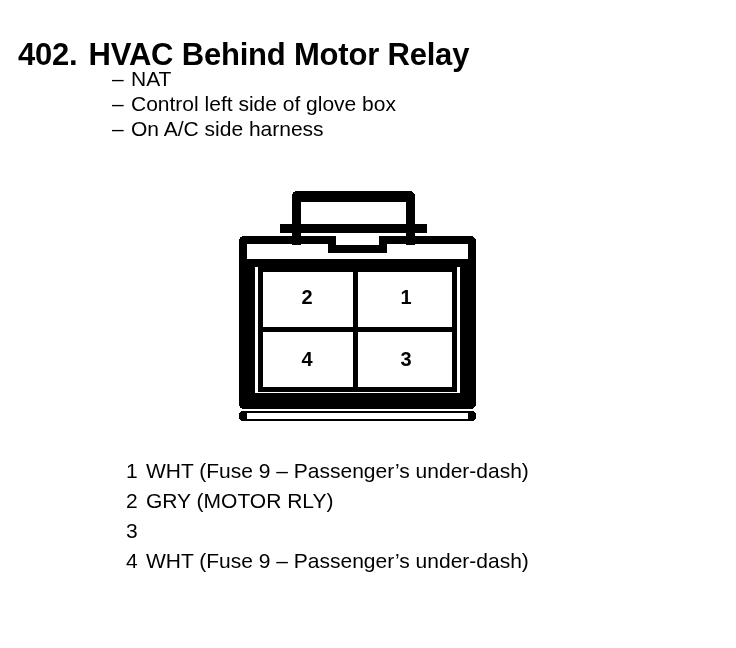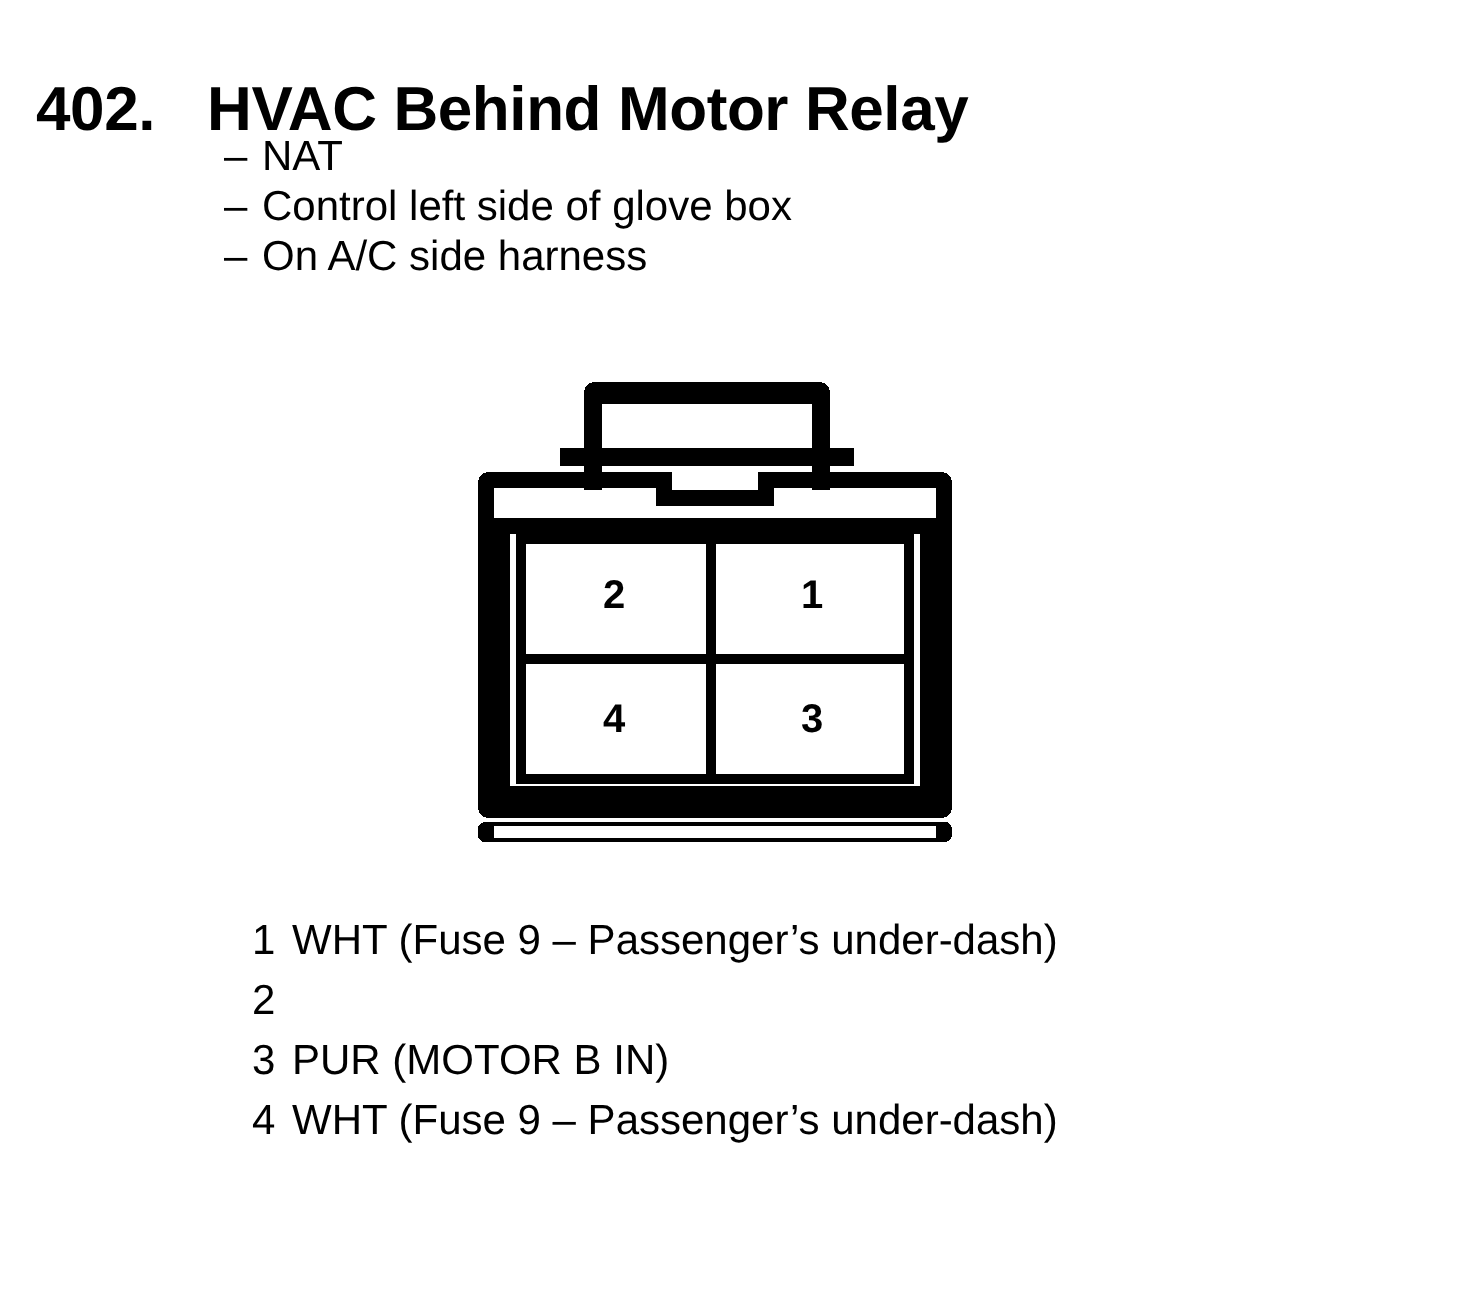--- a/index.html
+++ b/index.html
@@ -24,21 +24,21 @@
     left: 18px;
     top: 16px;
     font-size: 31px;
     font-weight: bold;
     letter-spacing: -0.2px;
     white-space: nowrap;
     line-height: 36px;
   }
   .page-title .title-num {
     display: inline-block;
-    margin-right: 26px;
+    margin-right: 11px;
   }
 
   
   .notes {
     position: absolute;
     left: 112px;
     top: 66px;
     list-style: none;
     margin: 0;
     padding: 0;
@@ -231,22 +231,22 @@
   </svg>
 </div>
 
 <ul class="legend">
   <li>
     <span class="pin-id">1</span>
     <span>WHT (Fuse 9 – Passenger’s under-dash)</span>
   </li>
   <li>
     <span class="pin-id">2</span>
+    <span>GRY (MOTOR RLY)</span>
   </li>
   <li>
     <span class="pin-id">3</span>
-    <span>PUR (MOTOR B IN)</span>
   </li>
   <li>
     <span class="pin-id">4</span>
     <span>WHT (Fuse 9 – Passenger’s under-dash)</span>
   </li>
 </ul>
 
 </body></html>

